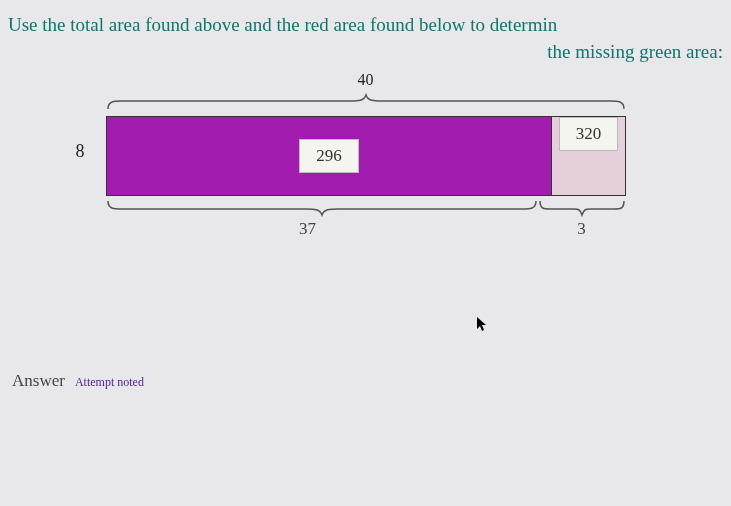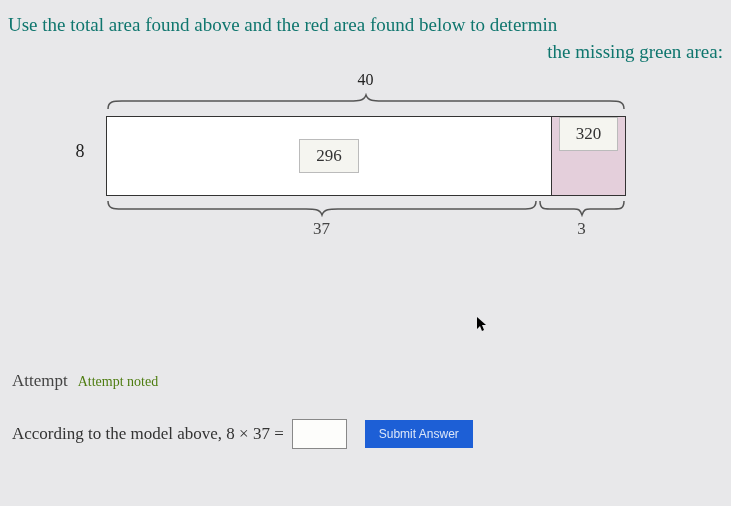--- a/index.html
+++ b/index.html
@@ -54,21 +54,21 @@
     }
     .left-label {
       position: absolute;
       top: 70px;
       left: 0;
       font-size: 18px;
       color: #222;
     }
     .green-rect {
       flex: 37;
-      background: #ffffff;
+      background: #a21caf;
       border-right: 1.5px solid #333;
       display: flex;
       align-items: center;
       justify-content: center;
     }
     .red-rect {
       flex: 6;
       background: #e4cfdb;
       display: flex;
       align-items: flex-start;
@@ -92,21 +92,21 @@
       position: absolute;
       top: 128px;
       left: 462px;
       width: 88px;
       height: 18px;
     }
     .bottom-brace-left svg, .bottom-brace-right svg { width: 100%; height: 100%; }
     .bottom-label-left {
       position: absolute;
       top: 148px;
-      left: 30px;
+      left: 16px;
       width: 432px;
       text-align: center;
       font-size: 17px;
       color: #444;
     }
     .bottom-label-right {
       position: absolute;
       top: 148px;
       left: 462px;
       width: 88px;
@@ -123,22 +123,22 @@
     }
     .answer-section {
       margin-top: 80px;
       padding: 0 4px;
     }
     .answer-label {
       font-size: 17px;
       color: #444;
     }
     .answer-faded {
-      color: #4d7c0f;
-      font-size: 14px;
+      color: #4c1d95;
+      font-size: 12px;
       margin-left: 6px;
       margin-top: 24px;
     }
     .equation-row {
       margin-top: 28px;
       display: flex;
       align-items: center;
       gap: 8px;
       font-size: 17px;
       color: #333;
@@ -206,22 +206,17 @@
 
   <div class="cursor">
     <svg width="12" height="16" viewBox="0 0 12 16">
         <path d="M1,1 L1,13 L4,10 L6,15 L8,14 L6,9 L10,9 Z" fill="#000"></path>
       </svg>
   </div>
 </div>
 
 <div class="answer-section">
   <div>
-    <span class="answer-label">Attempt</span>
+    <span class="answer-label">Answer</span>
     <span class="answer-faded">Attempt noted</span>
   </div>
 
-  <div class="equation-row">
-    <span>According to the model above, 8 × 37 =</span>
-    <input class="answer-input" type="text" value="" style="">
-    <button class="submit-btn">Submit Answer</button>
-  </div>
 </div>
 
 </body></html>

